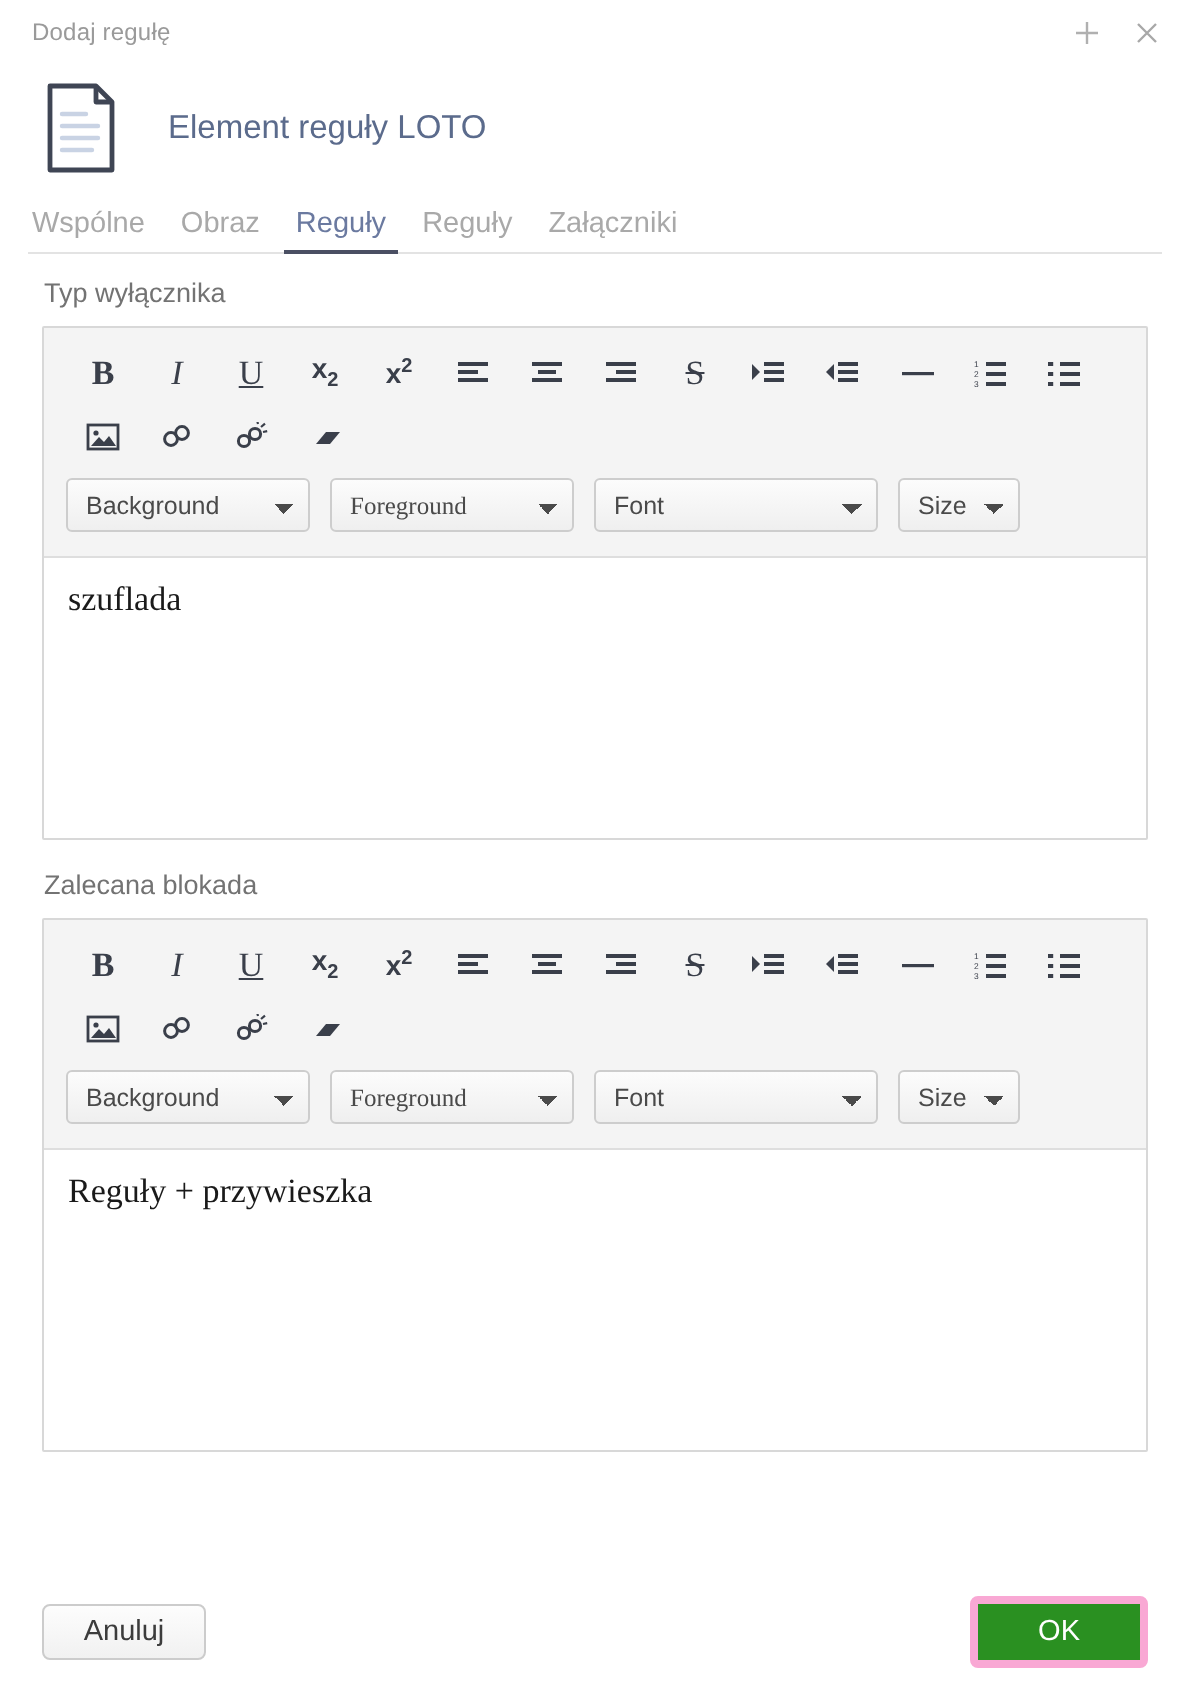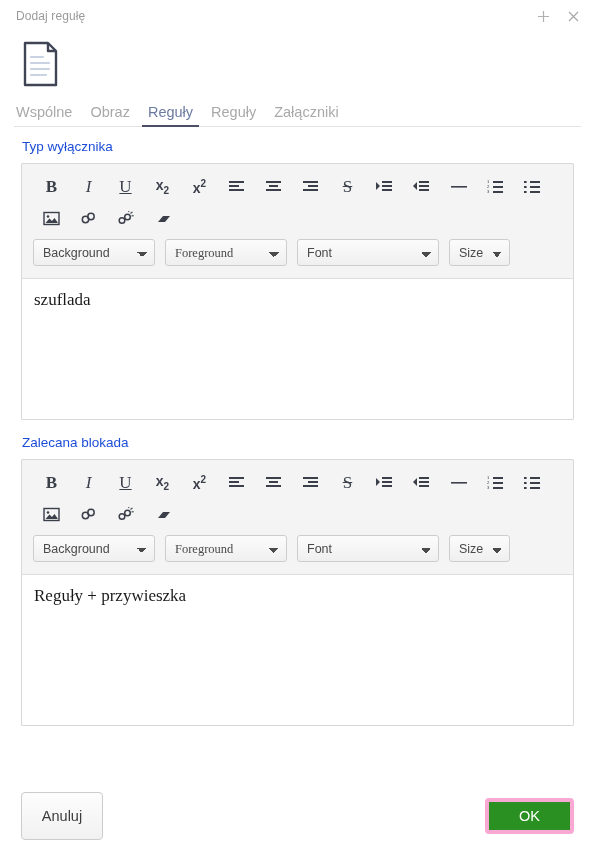--- a/index.html
+++ b/index.html
@@ -92,21 +92,21 @@
   }
 
   
   .body {
     flex: 1 1 auto;
     padding: 12px 21px 0 21px;
     overflow: hidden;
   }
   .field-label {
     font-size: 13.5px;
-    color: #1d4ed8;
+    color: #737373;
     margin: 0 0 9px 1px;
   }
   .field-block + .field-block { margin-top: 15px; }
 
   .editor {
     border: 1px solid #d8d8d8;
     background: #ffffff;
     border-radius: 1px;
   }
   .editor-toolbar {
@@ -191,21 +191,21 @@
   
   .footer {
     flex: 0 0 auto;
     height: 61px;
     display: flex;
     align-items: center;
     justify-content: space-between;
     padding: 0 21px;
   }
   .btn-cancel {
-    min-width: 82px; height: 48px;
+    min-width: 82px; height: 28px;
     border: 1px solid #cccccc;
     border-radius: 4px;
     background: linear-gradient(#fdfdfd, #f1f1f1);
     color: #3c3c3c;
     font-size: 14.5px;
     font-family: "Liberation Sans", sans-serif;
     cursor: pointer;
     padding: 0 14px;
   }
   .btn-ok {
@@ -242,20 +242,21 @@
   </div>
 
   <div class="header">
     <span class="doc-icon">
       <svg width="44" height="50" viewBox="0 0 44 50">
         <path d="M7 4 H30 L38 12 V46 H7 Z" fill="#ffffff" stroke="#3f4554" stroke-width="2.4" stroke-linejoin="round"></path>
         <path d="M30 4 V12 H38" fill="none" stroke="#3f4554" stroke-width="2.4" stroke-linejoin="round"></path>
         <path d="M13 18 H25 M13 24 H31 M13 30 H31 M13 36 H28" stroke="#c9d3e4" stroke-width="2.2" stroke-linecap="round"></path>
       </svg>
     </span>
+    <div class="header-title">Element reguły LOTO</div>
   </div>
 
   <div class="tabs">
     <div class="tab">Wspólne</div>
     <div class="tab">Obraz</div>
     <div class="tab active">Reguły</div>
     <div class="tab">Reguły</div>
     <div class="tab">Załączniki</div>
   </div>
 

